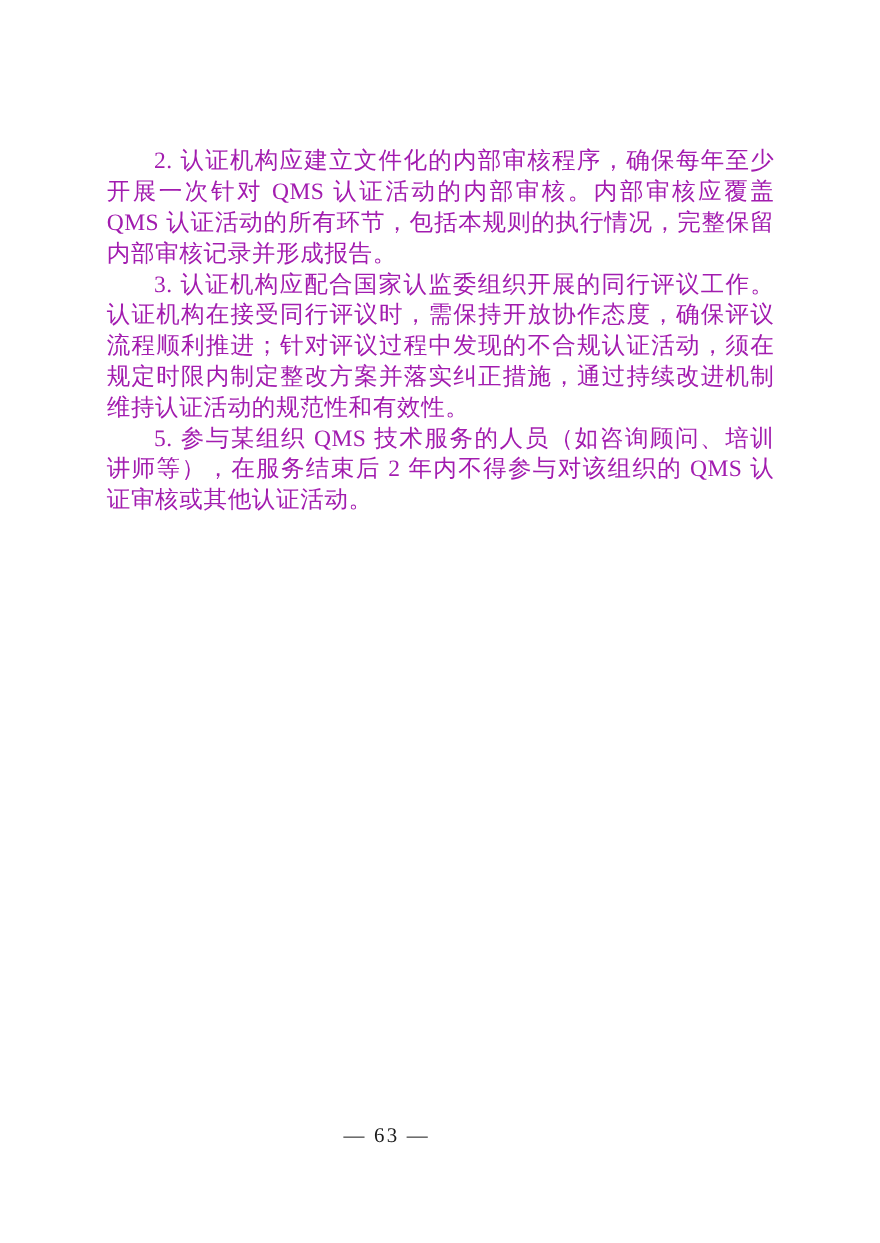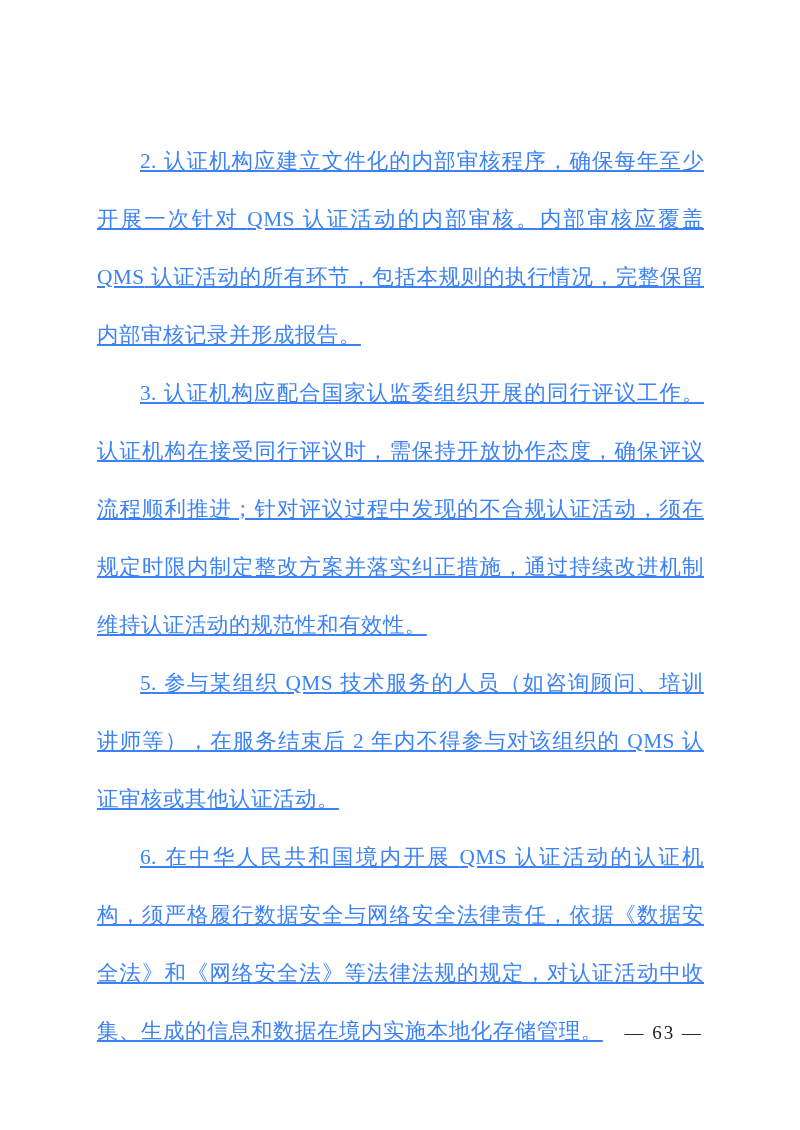--- a/index.html
+++ b/index.html
@@ -31,65 +31,63 @@
     top: 132px;
     width: 607px;
   }
 
   .para {
     margin: 0 0 0 0;
     text-align: justify;
     text-justify: inter-character;
     text-indent: 43px;            
     font-size: 21.4px;
-    line-height: 58px;
+    line-height: 28px;
     letter-spacing: 0.6px;
     word-spacing: 0.5px;
-    color: #3b82f6;
+    color: #a21caf;
     font-family: "Liberation Serif", "DejaVu Serif", serif;
-    text-decoration: underline;
     -webkit-font-smoothing: antialiased;
   }
 
   
   .lat {
     font-style: normal;
     font-family: "Liberation Serif", "DejaVu Serif", serif;
     letter-spacing: 0.4px;
   }
 
   .para:last-of-type {
     margin-bottom: 0;
   }
 
   #footer {
     position: absolute;
     left: 0;
     top: 1022px;
     width: 703px;
-    text-align: right;
+    text-align: center;
     font-size: 19px;
     letter-spacing: 2px;
     color: #1b1b1b;
     font-family: "Liberation Serif", "DejaVu Serif", serif;
   }
 </style>
 </head>
 <body>
 
 <div id="page">
 
   <div id="content">
 
     <p class="para cn"><span class="lat">2</span>. 认证机构应建立文件化的内部审核程序，确保每年至少开展一次针对 <span class="lat">QMS</span> 认证活动的内部审核。内部审核应覆盖 <span class="lat">QMS</span> 认证活动的所有环节，包括本规则的执行情况，完整保留内部审核记录并形成报告。</p>
 
     <p class="para cn"><span class="lat">3</span>. 认证机构应配合国家认监委组织开展的同行评议工作。认证机构在接受同行评议时，需保持开放协作态度，确保评议流程顺利推进；针对评议过程中发现的不合规认证活动，须在规定时限内制定整改方案并落实纠正措施，通过持续改进机制维持认证活动的规范性和有效性。</p>
 
 
     <p class="para cn"><span class="lat">5</span>. 参与某组织 <span class="lat">QMS</span> 技术服务的人员（如咨询顾问、培训讲师等），在服务结束后 <span class="lat">2</span> 年内不得参与对该组织的 <span class="lat">QMS</span> 认证审核或其他认证活动。</p>
 
-    <p class="para cn"><span class="lat">6</span>. 在中华人民共和国境内开展 <span class="lat">QMS</span> 认证活动的认证机构，须严格履行数据安全与网络安全法律责任，依据《数据安全法》和《网络安全法》等法律法规的规定，对认证活动中收集、生成的信息和数据在境内实施本地化存储管理。</p>
 
   </div>
 
   <div id="footer">— 63 —</div>
 
 </div>
 
 </body></html>

